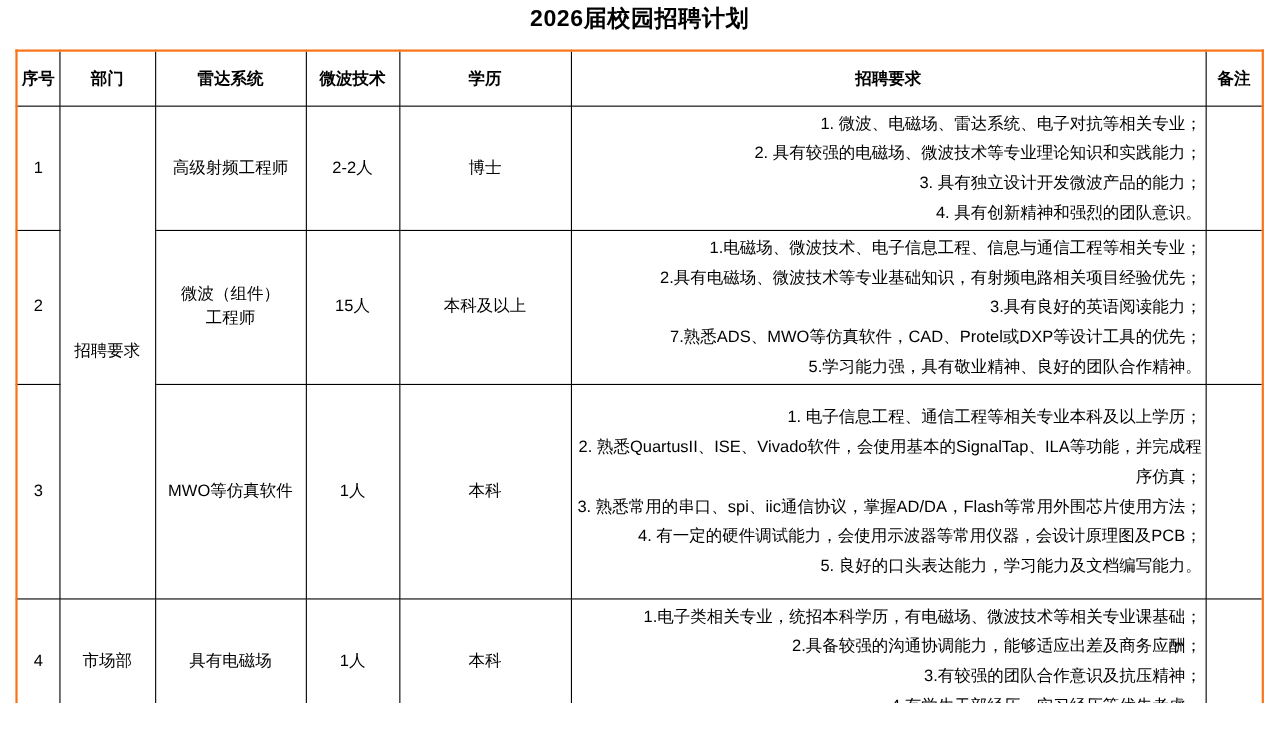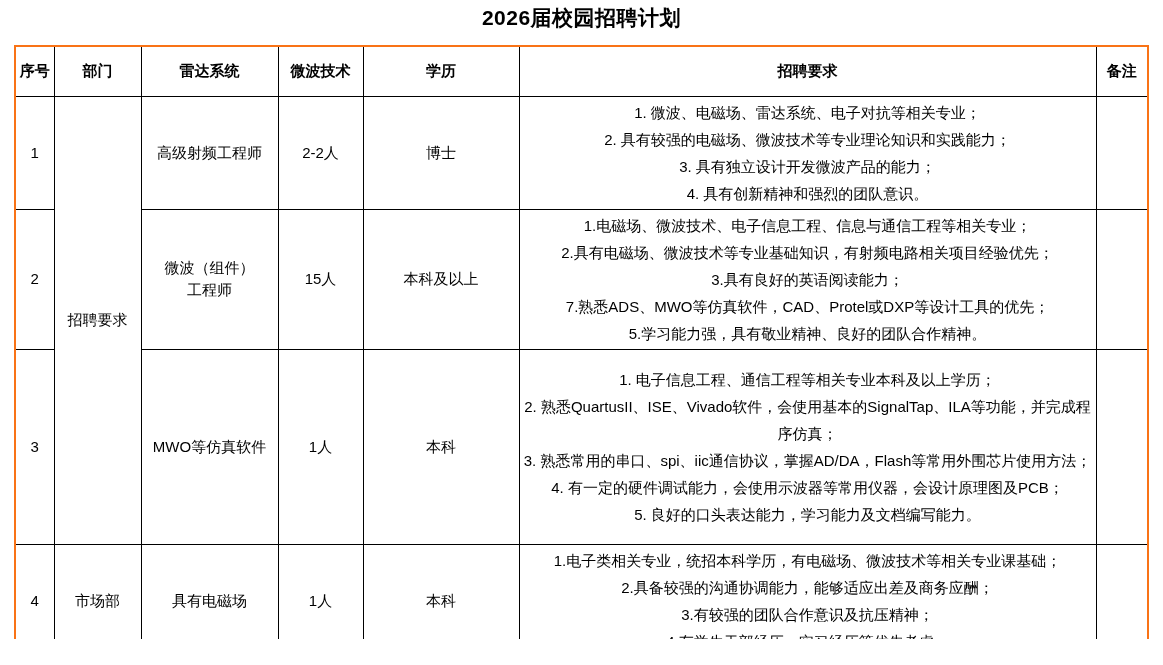--- a/index.html
+++ b/index.html
@@ -41,21 +41,21 @@
   table.plan th {
     font-weight: bold;
     text-align: center;
     font-size: 15px;
   }
   td.c {
     text-align: center;
     line-height: 22px;
   }
   td.req {
-    text-align: center;
+    text-align: right;
     padding: 2px 3px;
     line-height: 27px;
   }
   tr.hdr   { height: 50px; }
   tr.r1    { height: 112px; }
   tr.r2    { height: 135px; }
   tr.r3    { height: 195px; }
   tr.r4    { height: 111px; }
 </style>
 </head>

